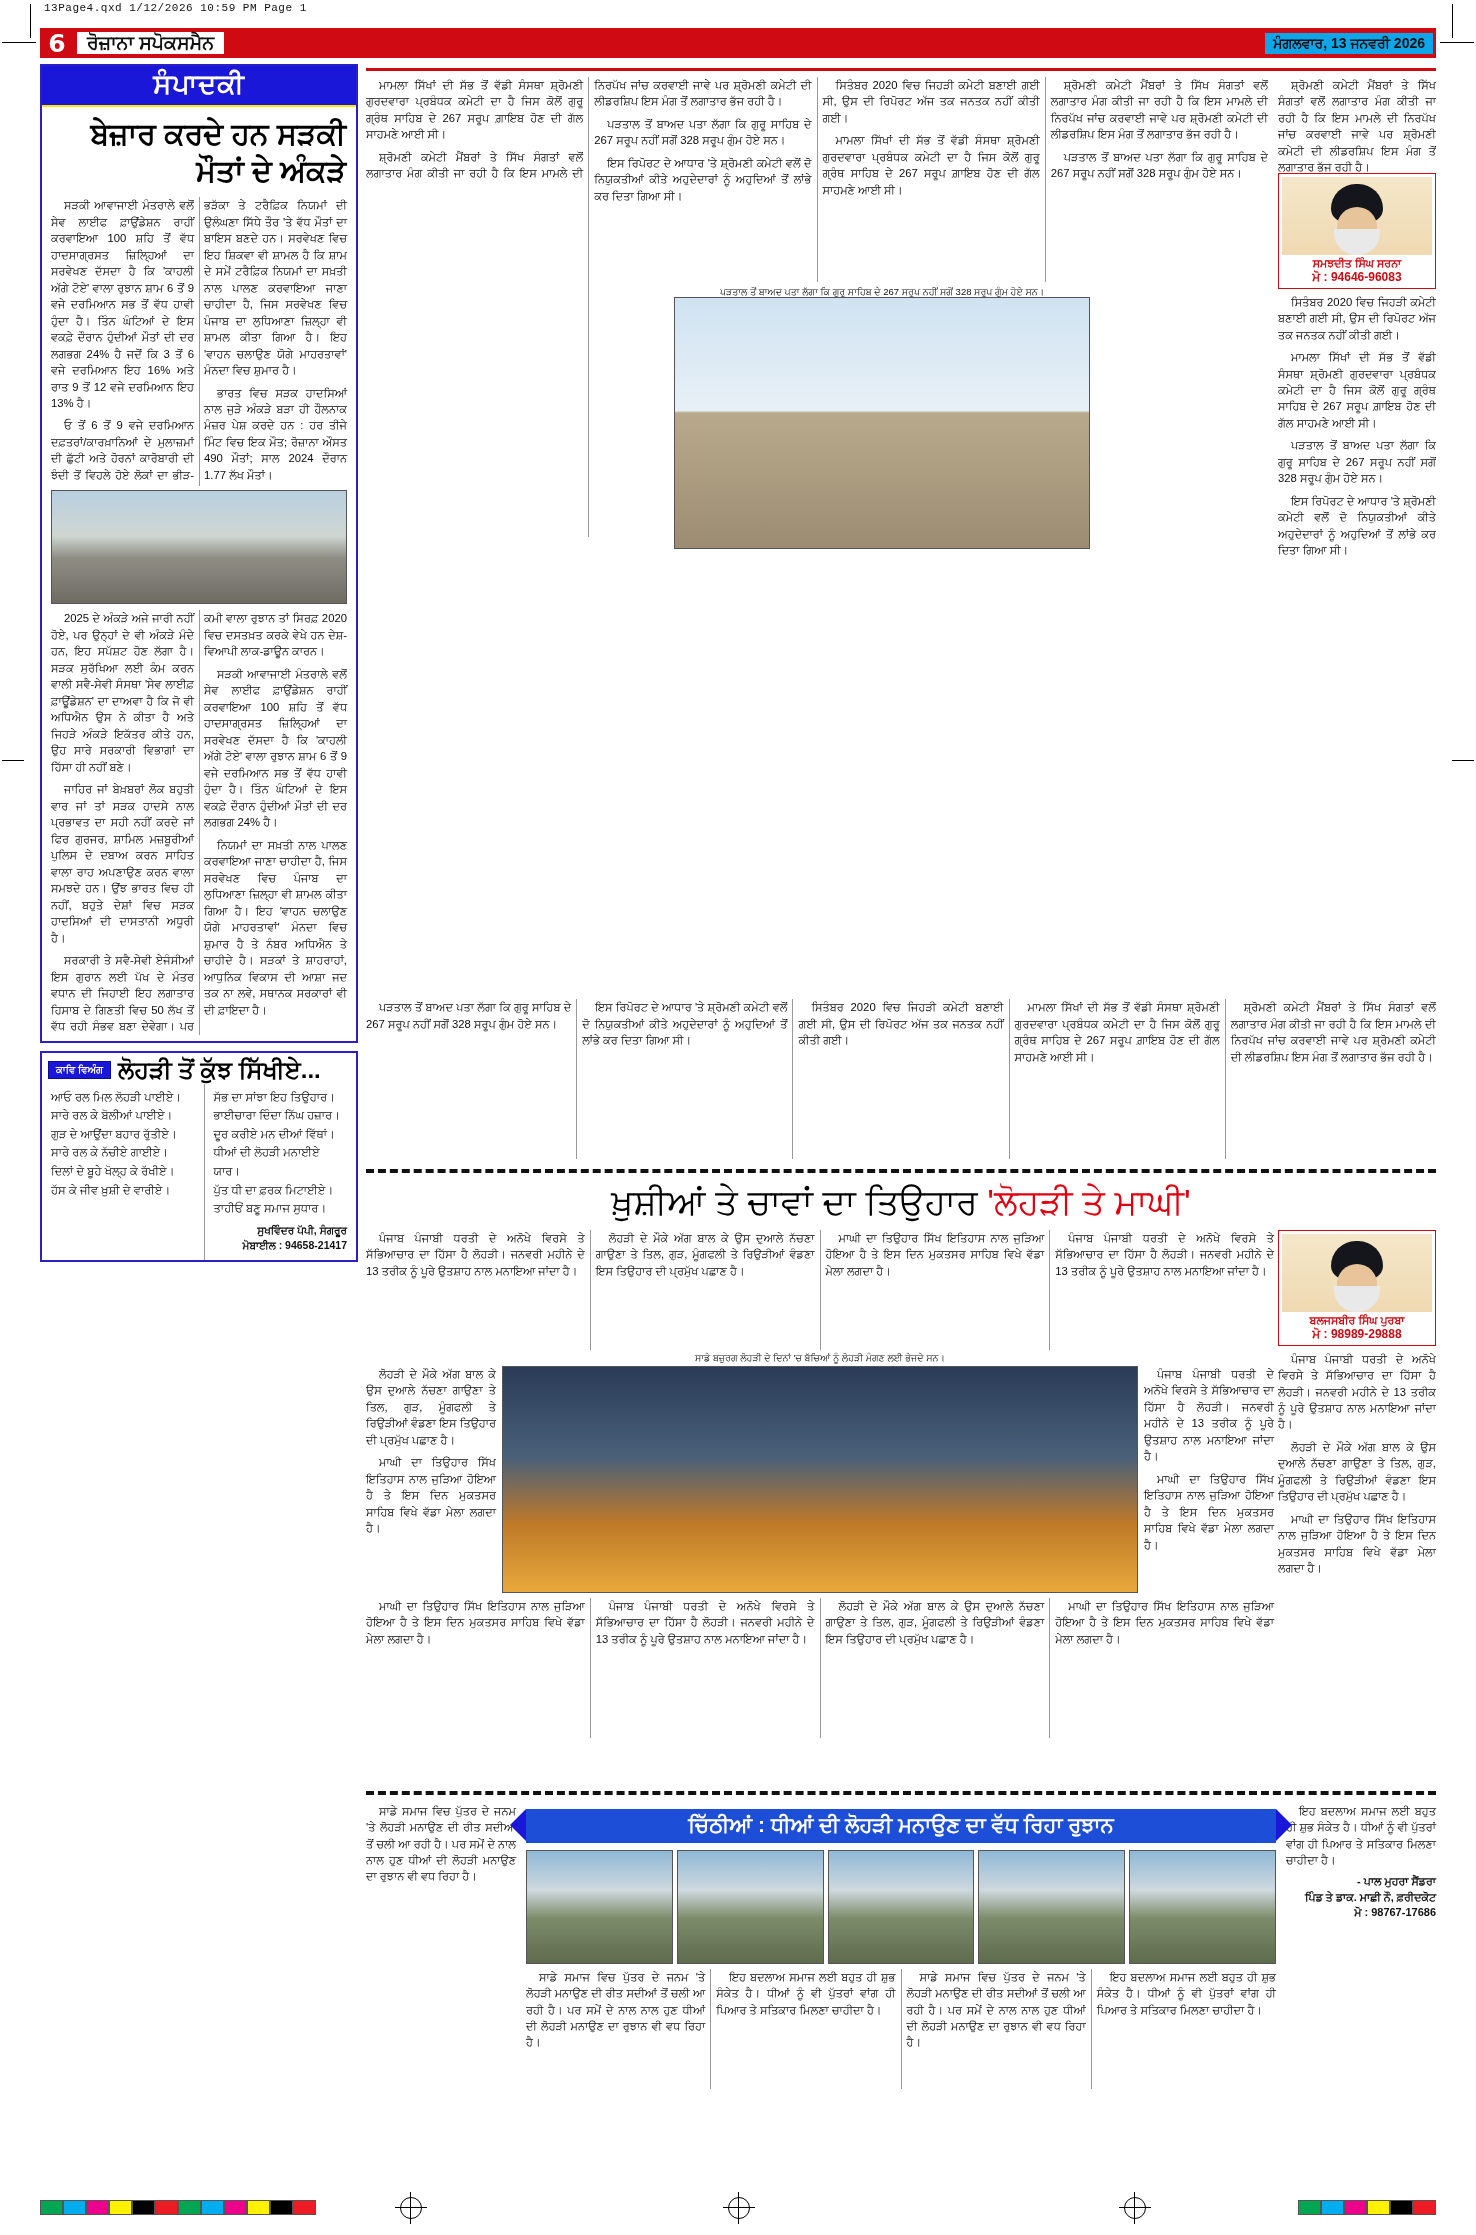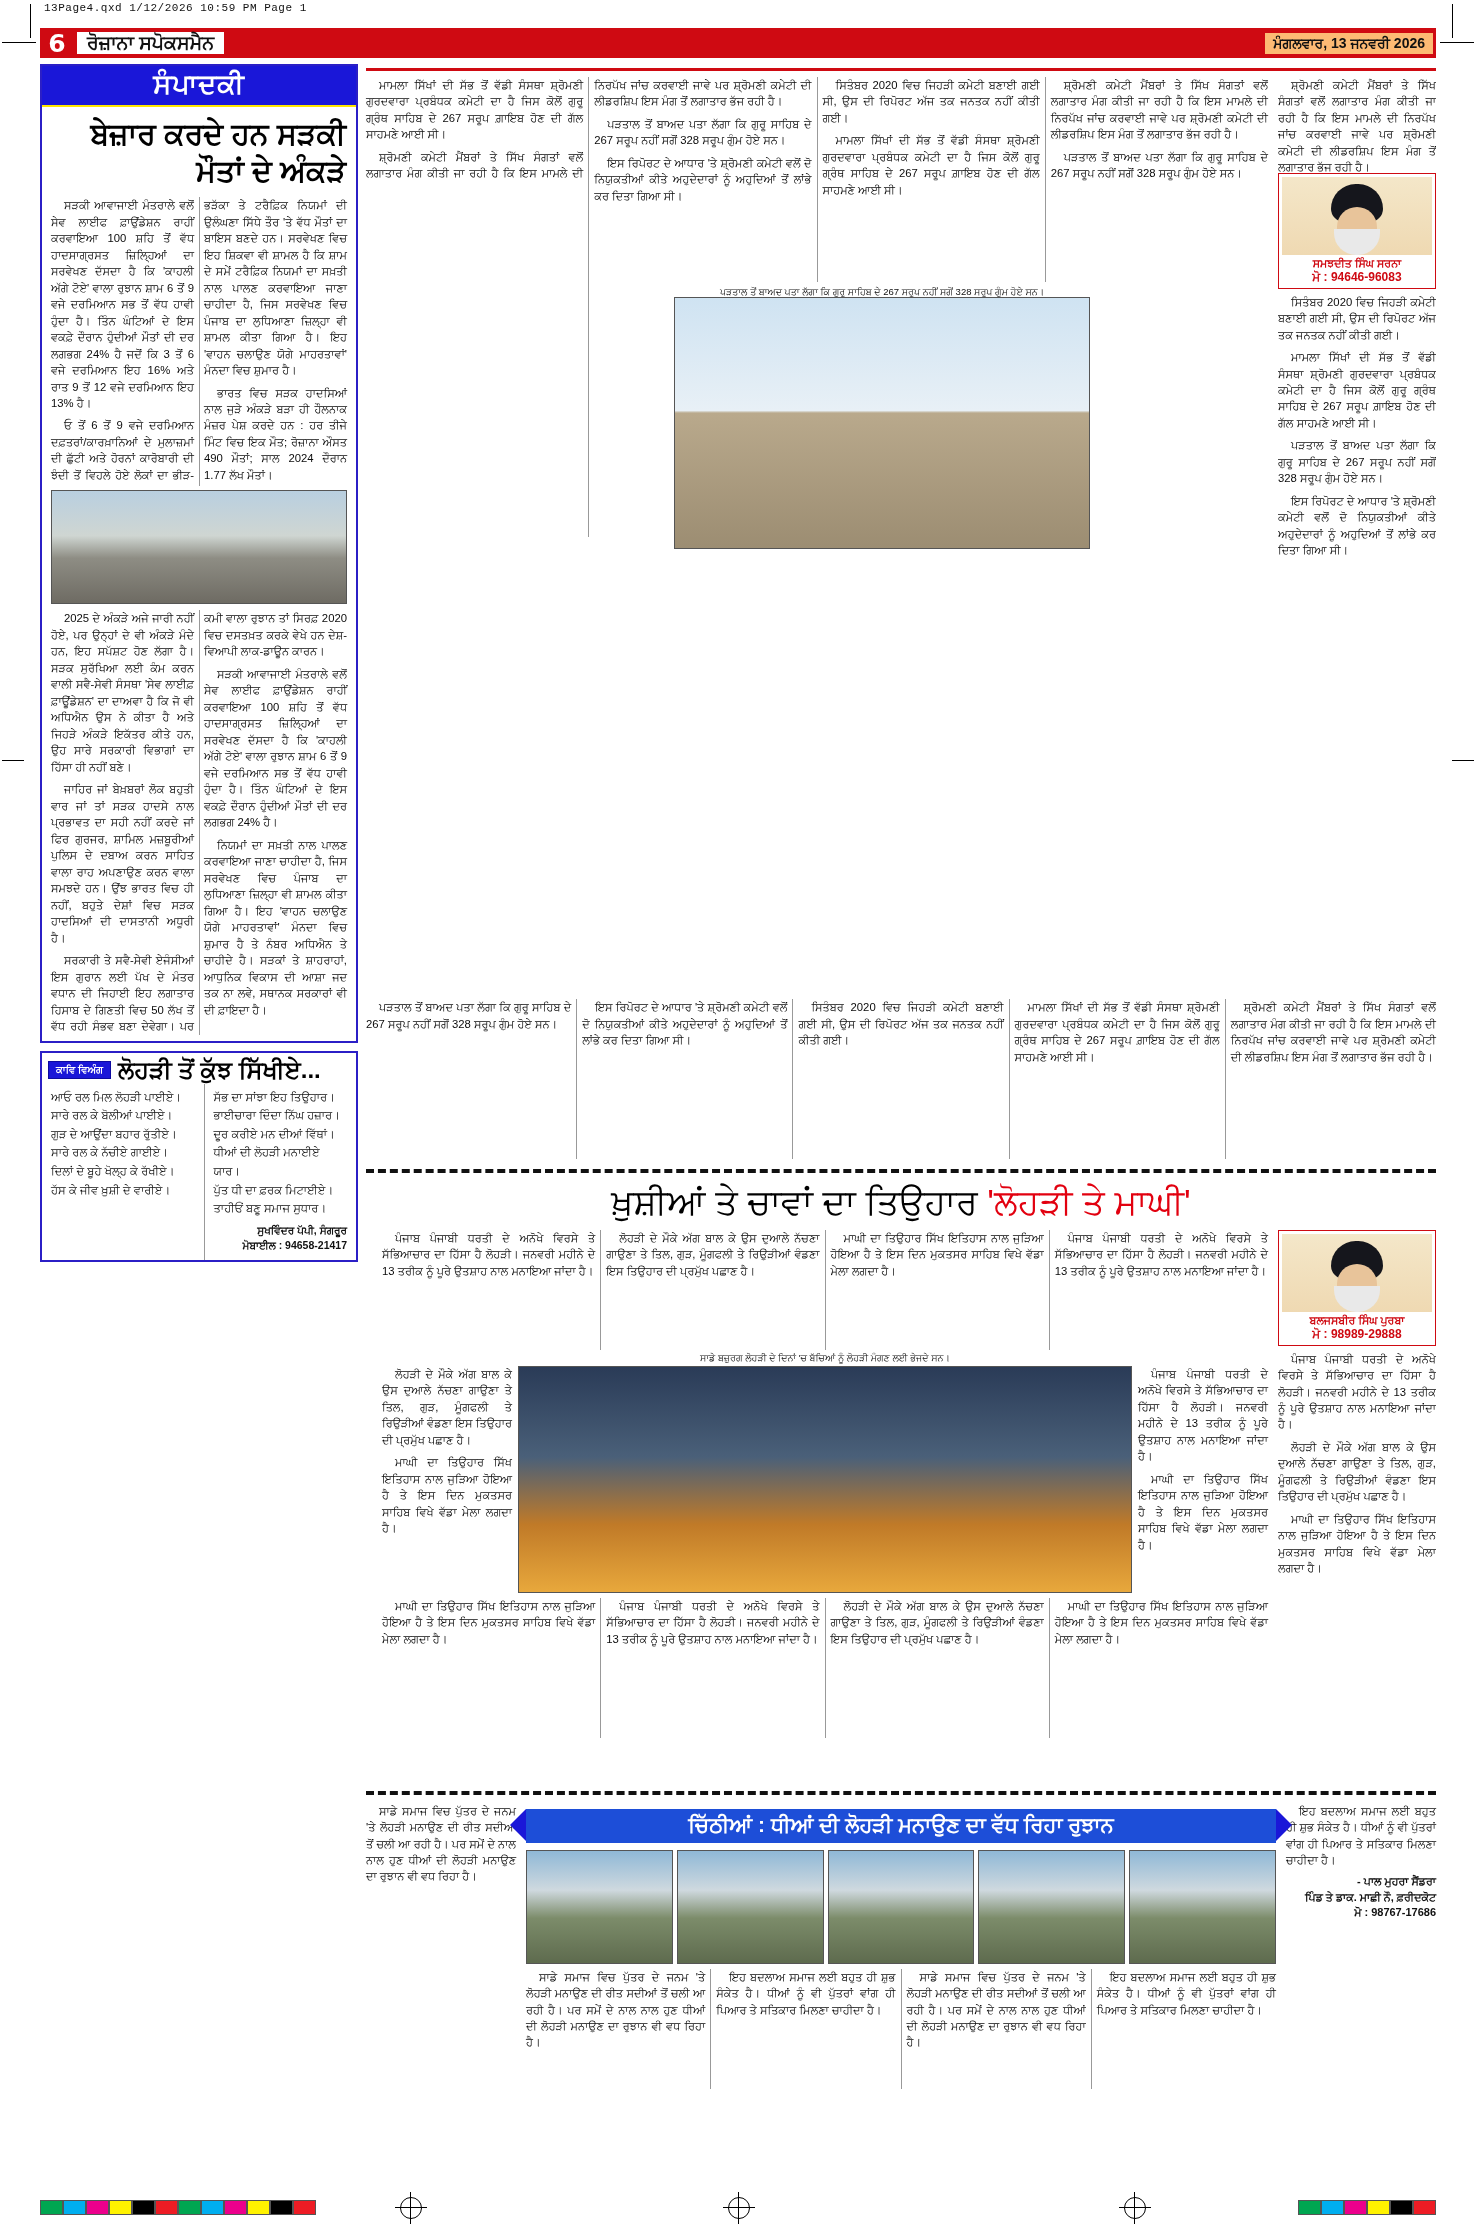--- a/index.html
+++ b/index.html
@@ -12,21 +12,21 @@
 
   
   .cropmark{position:absolute;background:#000;}
   .cm-v{width:1px;height:34px;}
   .cm-h{height:1px;width:34px;}
 
   
   .masthead{position:absolute;left:40px;top:28px;width:1396px;height:30px;background:#cf0a12;display:flex;align-items:center;}
   .pagenum{width:34px;height:30px;background:#cf0a12;color:#fff;font-size:25px;font-weight:bold;display:flex;align-items:center;justify-content:center;font-family:"DejaVu Sans",sans-serif;}
   .mast-name{background:#fff;border:1px solid #cf0a12;margin-left:2px;padding:1px 10px;font-size:19px;font-weight:bold;color:#111;line-height:1.1;}
-  .mast-date{margin-left:auto;background:#fdba74;border:1px solid #cf0a12;padding:2px 8px;font-size:14px;font-weight:bold;color:#111;margin-right:2px;}
+  .mast-date{margin-left:auto;background:#0ea5e9;border:1px solid #cf0a12;padding:2px 8px;font-size:14px;font-weight:bold;color:#111;margin-right:2px;}
 
   
   .leftcol{position:absolute;left:40px;top:64px;width:318px;}
   .rightzone{position:absolute;left:366px;top:64px;width:1070px;}
 
   
   .ed-box{border:2px solid #2b1fc6;background:#fff;padding:0 0 6px 0;}
   .ed-band{background:#1a17d8;color:#fff;text-align:center;font-size:27px;font-weight:bold;padding:3px 0 5px;letter-spacing:1px;border-bottom:2px solid #ffe600;}
   .ed-head{font-size:30px;font-weight:bold;text-align:right;line-height:1.22;padding:9px 10px 8px;color:#000;}
   .ed-body{padding:0 9px;}
@@ -225,21 +225,21 @@
       <p>ਮਾਮਲਾ ਸਿੱਖਾਂ ਦੀ ਸੱਭ ਤੋਂ ਵੱਡੀ ਸੰਸਥਾ ਸ਼੍ਰੋਮਣੀ ਗੁਰਦਵਾਰਾ ਪ੍ਰਬੰਧਕ ਕਮੇਟੀ ਦਾ ਹੈ ਜਿਸ ਕੋਲੋਂ ਗੁਰੂ ਗ੍ਰੰਥ ਸਾਹਿਬ ਦੇ 267 ਸਰੂਪ ਗ਼ਾਇਬ ਹੋਣ ਦੀ ਗੱਲ ਸਾਹਮਣੇ ਆਈ ਸੀ।</p>
       <p>ਸ਼੍ਰੋਮਣੀ ਕਮੇਟੀ ਮੈਂਬਰਾਂ ਤੇ ਸਿੱਖ ਸੰਗਤਾਂ ਵਲੋਂ ਲਗਾਤਾਰ ਮੰਗ ਕੀਤੀ ਜਾ ਰਹੀ ਹੈ ਕਿ ਇਸ ਮਾਮਲੇ ਦੀ ਨਿਰਪੱਖ ਜਾਂਚ ਕਰਵਾਈ ਜਾਵੇ ਪਰ ਸ਼੍ਰੋਮਣੀ ਕਮੇਟੀ ਦੀ ਲੀਡਰਸ਼ਿਪ ਇਸ ਮੰਗ ਤੋਂ ਲਗਾਤਾਰ ਭੱਜ ਰਹੀ ਹੈ।</p>
     </div>
 
     <div class="dash-sep"></div>
 
     <div class="lohri-head">
       <span>ਖ਼ੁਸ਼ੀਆਂ ਤੇ ਚਾਵਾਂ ਦਾ ਤਿਉਹਾਰ </span><span class="red">'ਲੋਹੜੀ ਤੇ ਮਾਘੀ'</span>
     </div>
 
-    <div style="display:flex;gap:10px;margin-left:16px;">
+    <div style="display:flex;gap:4px;">
       <div style="flex:1;">
         <div class="bt cols-4" style="height:120px;">
           <p>ਪੰਜਾਬ ਪੰਜਾਬੀ ਧਰਤੀ ਦੇ ਅਨੋਖੇ ਵਿਰਸੇ ਤੇ ਸੱਭਿਆਚਾਰ ਦਾ ਹਿੱਸਾ ਹੈ ਲੋਹੜੀ। ਜਨਵਰੀ ਮਹੀਨੇ ਦੇ 13 ਤਰੀਕ ਨੂੰ ਪੂਰੇ ਉਤਸ਼ਾਹ ਨਾਲ ਮਨਾਇਆ ਜਾਂਦਾ ਹੈ।</p>
           <p>ਲੋਹੜੀ ਦੇ ਮੌਕੇ ਅੱਗ ਬਾਲ ਕੇ ਉਸ ਦੁਆਲੇ ਨੱਚਣਾ ਗਾਉਣਾ ਤੇ ਤਿਲ, ਗੁੜ, ਮੂੰਗਫਲੀ ਤੇ ਰਿਉੜੀਆਂ ਵੰਡਣਾ ਇਸ ਤਿਉਹਾਰ ਦੀ ਪ੍ਰਮੁੱਖ ਪਛਾਣ ਹੈ।</p>
           <p>ਮਾਘੀ ਦਾ ਤਿਉਹਾਰ ਸਿੱਖ ਇਤਿਹਾਸ ਨਾਲ ਜੁੜਿਆ ਹੋਇਆ ਹੈ ਤੇ ਇਸ ਦਿਨ ਮੁਕਤਸਰ ਸਾਹਿਬ ਵਿਖੇ ਵੱਡਾ ਮੇਲਾ ਲਗਦਾ ਹੈ।</p>
           <p>ਪੰਜਾਬ ਪੰਜਾਬੀ ਧਰਤੀ ਦੇ ਅਨੋਖੇ ਵਿਰਸੇ ਤੇ ਸੱਭਿਆਚਾਰ ਦਾ ਹਿੱਸਾ ਹੈ ਲੋਹੜੀ। ਜਨਵਰੀ ਮਹੀਨੇ ਦੇ 13 ਤਰੀਕ ਨੂੰ ਪੂਰੇ ਉਤਸ਼ਾਹ ਨਾਲ ਮਨਾਇਆ ਜਾਂਦਾ ਹੈ।</p>
         </div>
         <div class="smallcap">ਸਾਡੇ ਬਜ਼ੁਰਗ ਲੋਹੜੀ ਦੇ ਦਿਨਾਂ 'ਚ ਬੱਚਿਆਂ ਨੂੰ ਲੋਹੜੀ ਮੰਗਣ ਲਈ ਭੇਜਦੇ ਸਨ।</div>
         <div style="display:flex;gap:6px;margin-top:2px;">
           <div class="bt" style="width:130px;">

